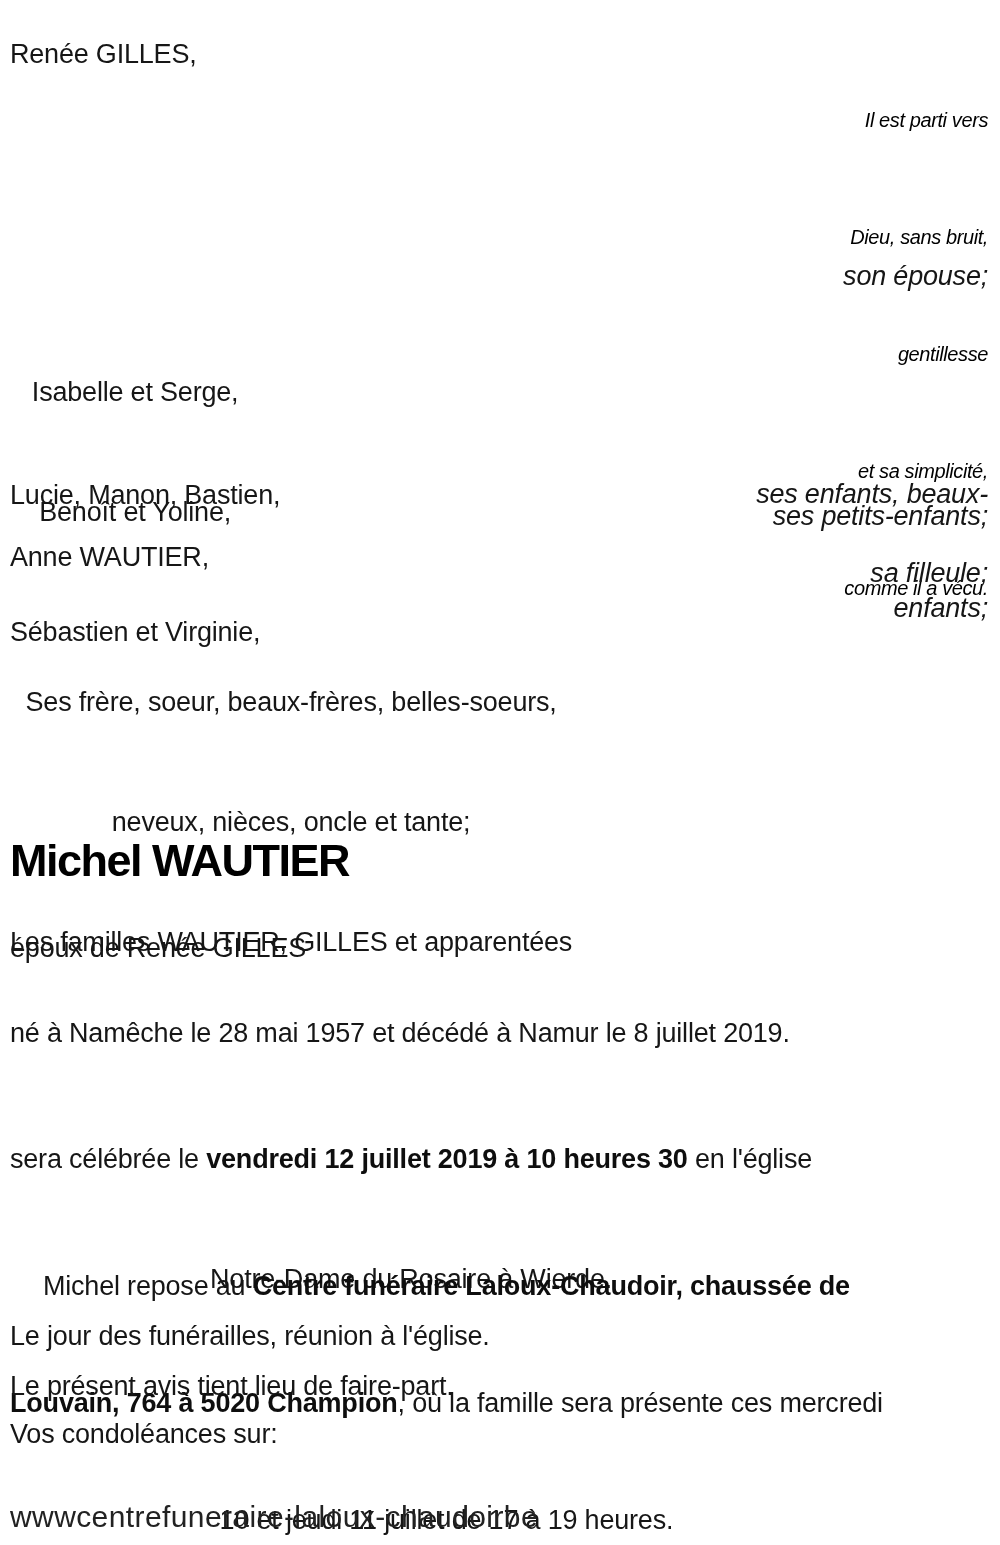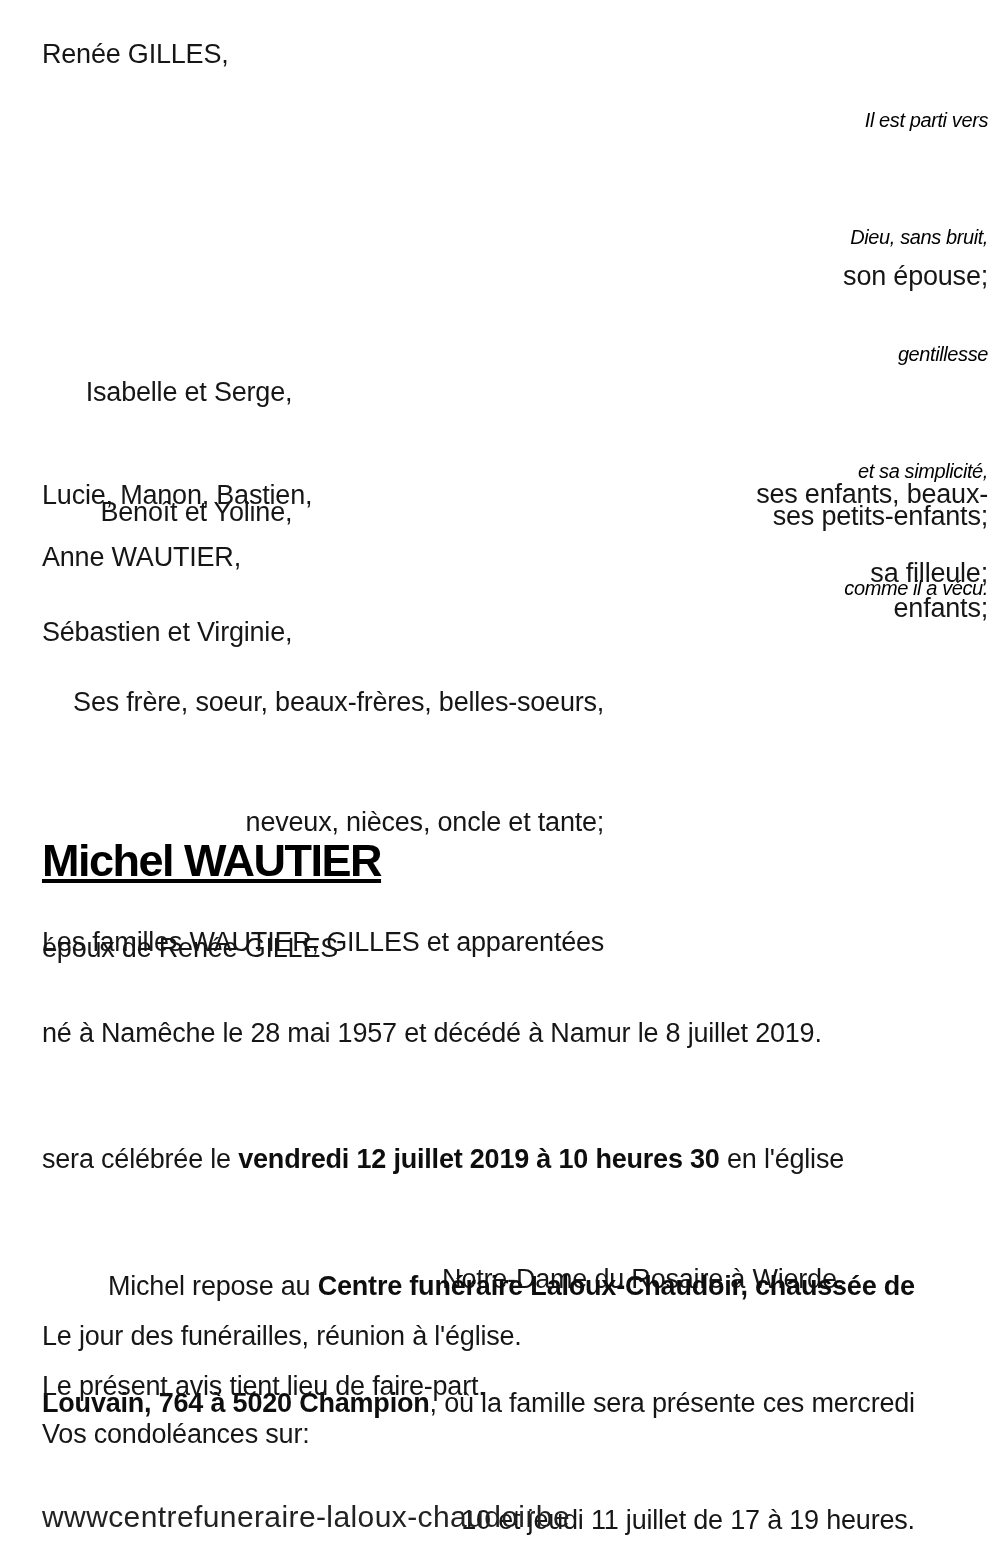--- a/index.html
+++ b/index.html
@@ -13,49 +13,49 @@
     height: 1545px;
     background: #ffffff;
     font-family: "Liberation Sans", sans-serif;
     color: #161616;
     overflow: hidden;
   }
   .blk {
     position: absolute;
     white-space: pre;
   }
-  .left  { left: 10px; text-align: right; margin-left: 32px; }
+  .left  { left: 10px; text-align: center; }
   .right { right: 12px; text-align: right; }
   .body {
     font-size: 27px;
     line-height: 40px;
     letter-spacing: -0.2px;
   }
   .epigraph {
     font-size: 20px;
     line-height: 39px;
     font-weight: normal;
     font-style: italic;
     letter-spacing: -0.4px;
     color: #000000;
   }
   .attribution {
     font-size: 27px;
     line-height: 40px;
+    font-style: italic;
     letter-spacing: -0.2px;
   }
   .role-two-line { line-height: 38px; }
   .tight { line-height: 39px; }
   .deceased-title {
     font-size: 45px;
     line-height: 50px;
     font-weight: bold;
     letter-spacing: -1.5px;
     color: #000000;
-    text-decoration: underline;
   }
   .url-line {
     font-size: 30px;
     line-height: 40px;
     letter-spacing: 0.4px;
     color: #222222;
   }
   strong { font-weight: bold; color: #0e0e0e; }
 </style>
 </head>

